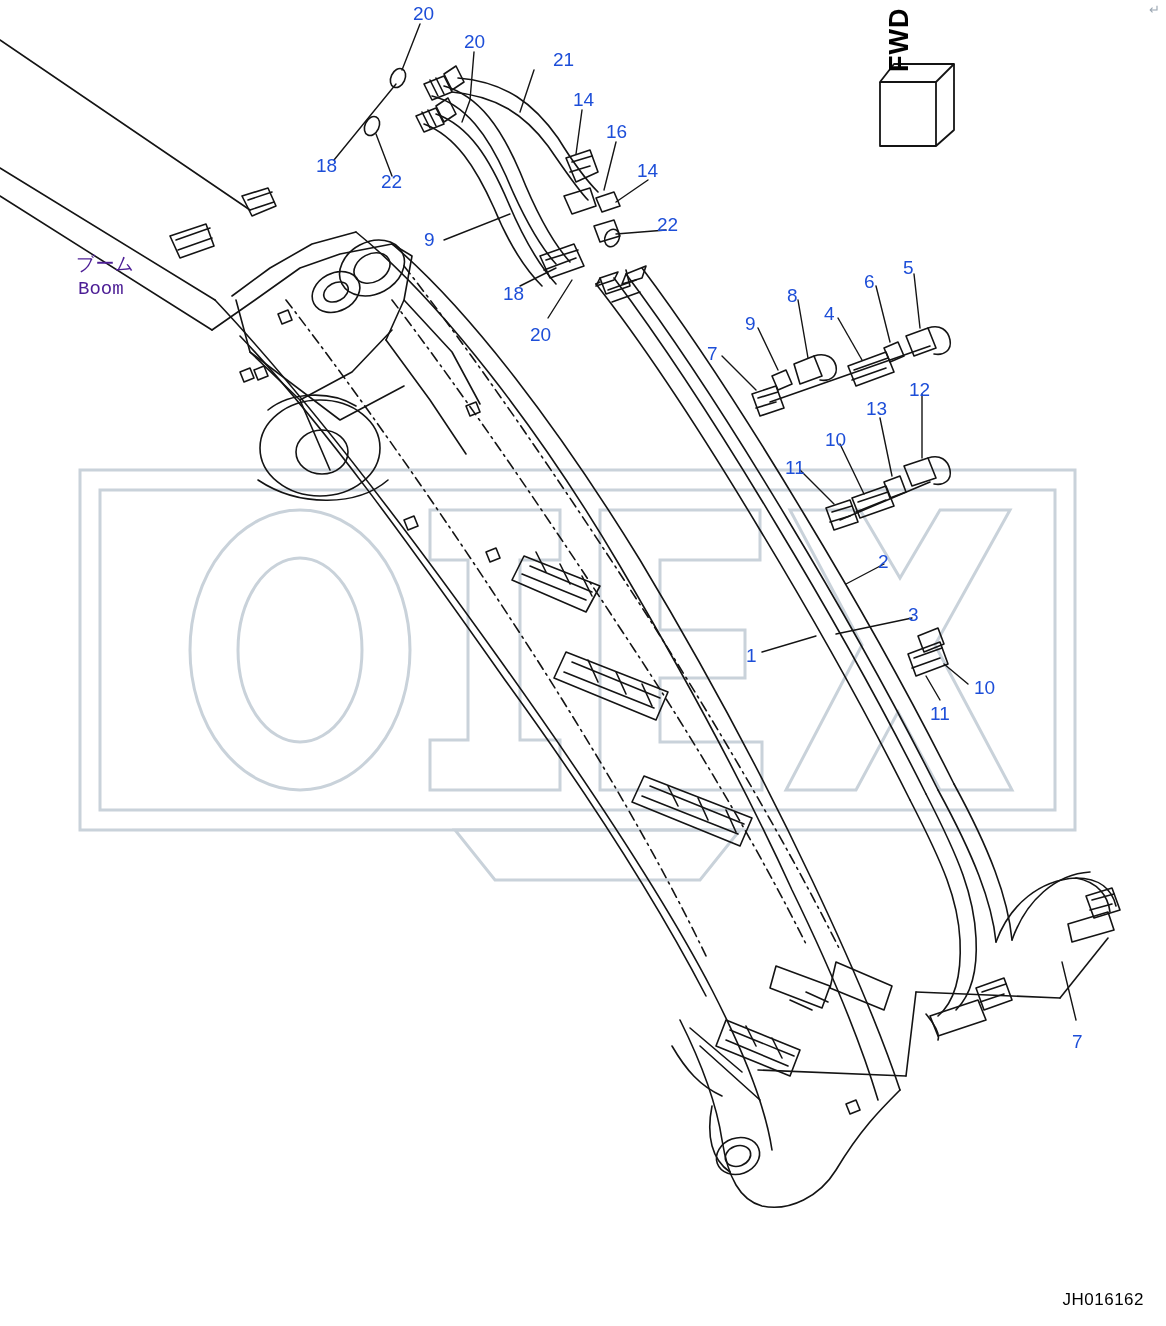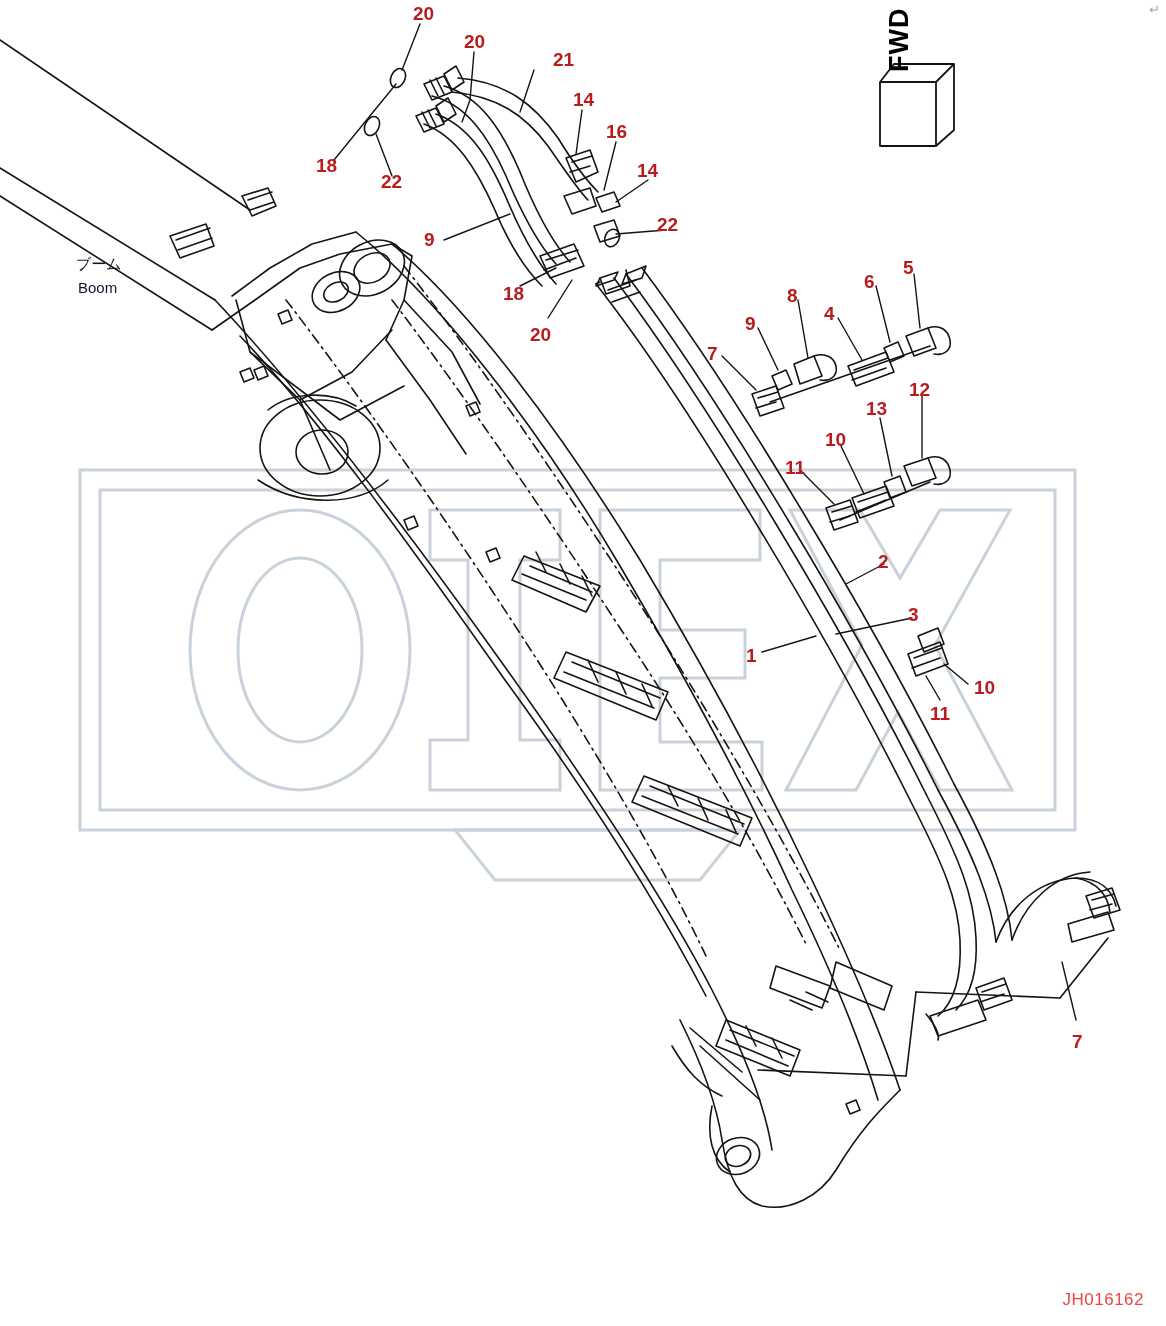--- a/index.html
+++ b/index.html
@@ -21,41 +21,41 @@
     position: absolute;
     left: 0;
     top: 0;
     width: 1166px;
     height: 1326px;
   }
   .callout {
     position: absolute;
     font-family: "Liberation Sans", sans-serif;
     font-size: 19px;
-    font-weight: bold;
-    color: #b91c1c;
+    font-weight: normal;
+    color: #1d4ed8;
     white-space: nowrap;
     line-height: 1;
   }
   .label-text {
     position: absolute;
-    font-family: Liberation Sans, sans-serif;
-    font-size: 15px;
-    color: #0f172a;
+    font-family: Liberation Mono, monospace;
+    font-size: 19px;
+    color: #4c1d95;
     white-space: nowrap;
     line-height: 1.15;
   }
   .drawing-no {
     position: absolute;
     right: 22px;
     bottom: 16px;
     font-family: "Liberation Sans", sans-serif;
     font-size: 17px;
     letter-spacing: 0.5px;
-    color: #ef4444;
+    color: #000000;
   }
   .fwd-box {
     position: absolute;
     left: 872px;
     top: 56px;
     width: 92px;
     height: 92px;
   }
   .fwd-text {
     position: absolute;

